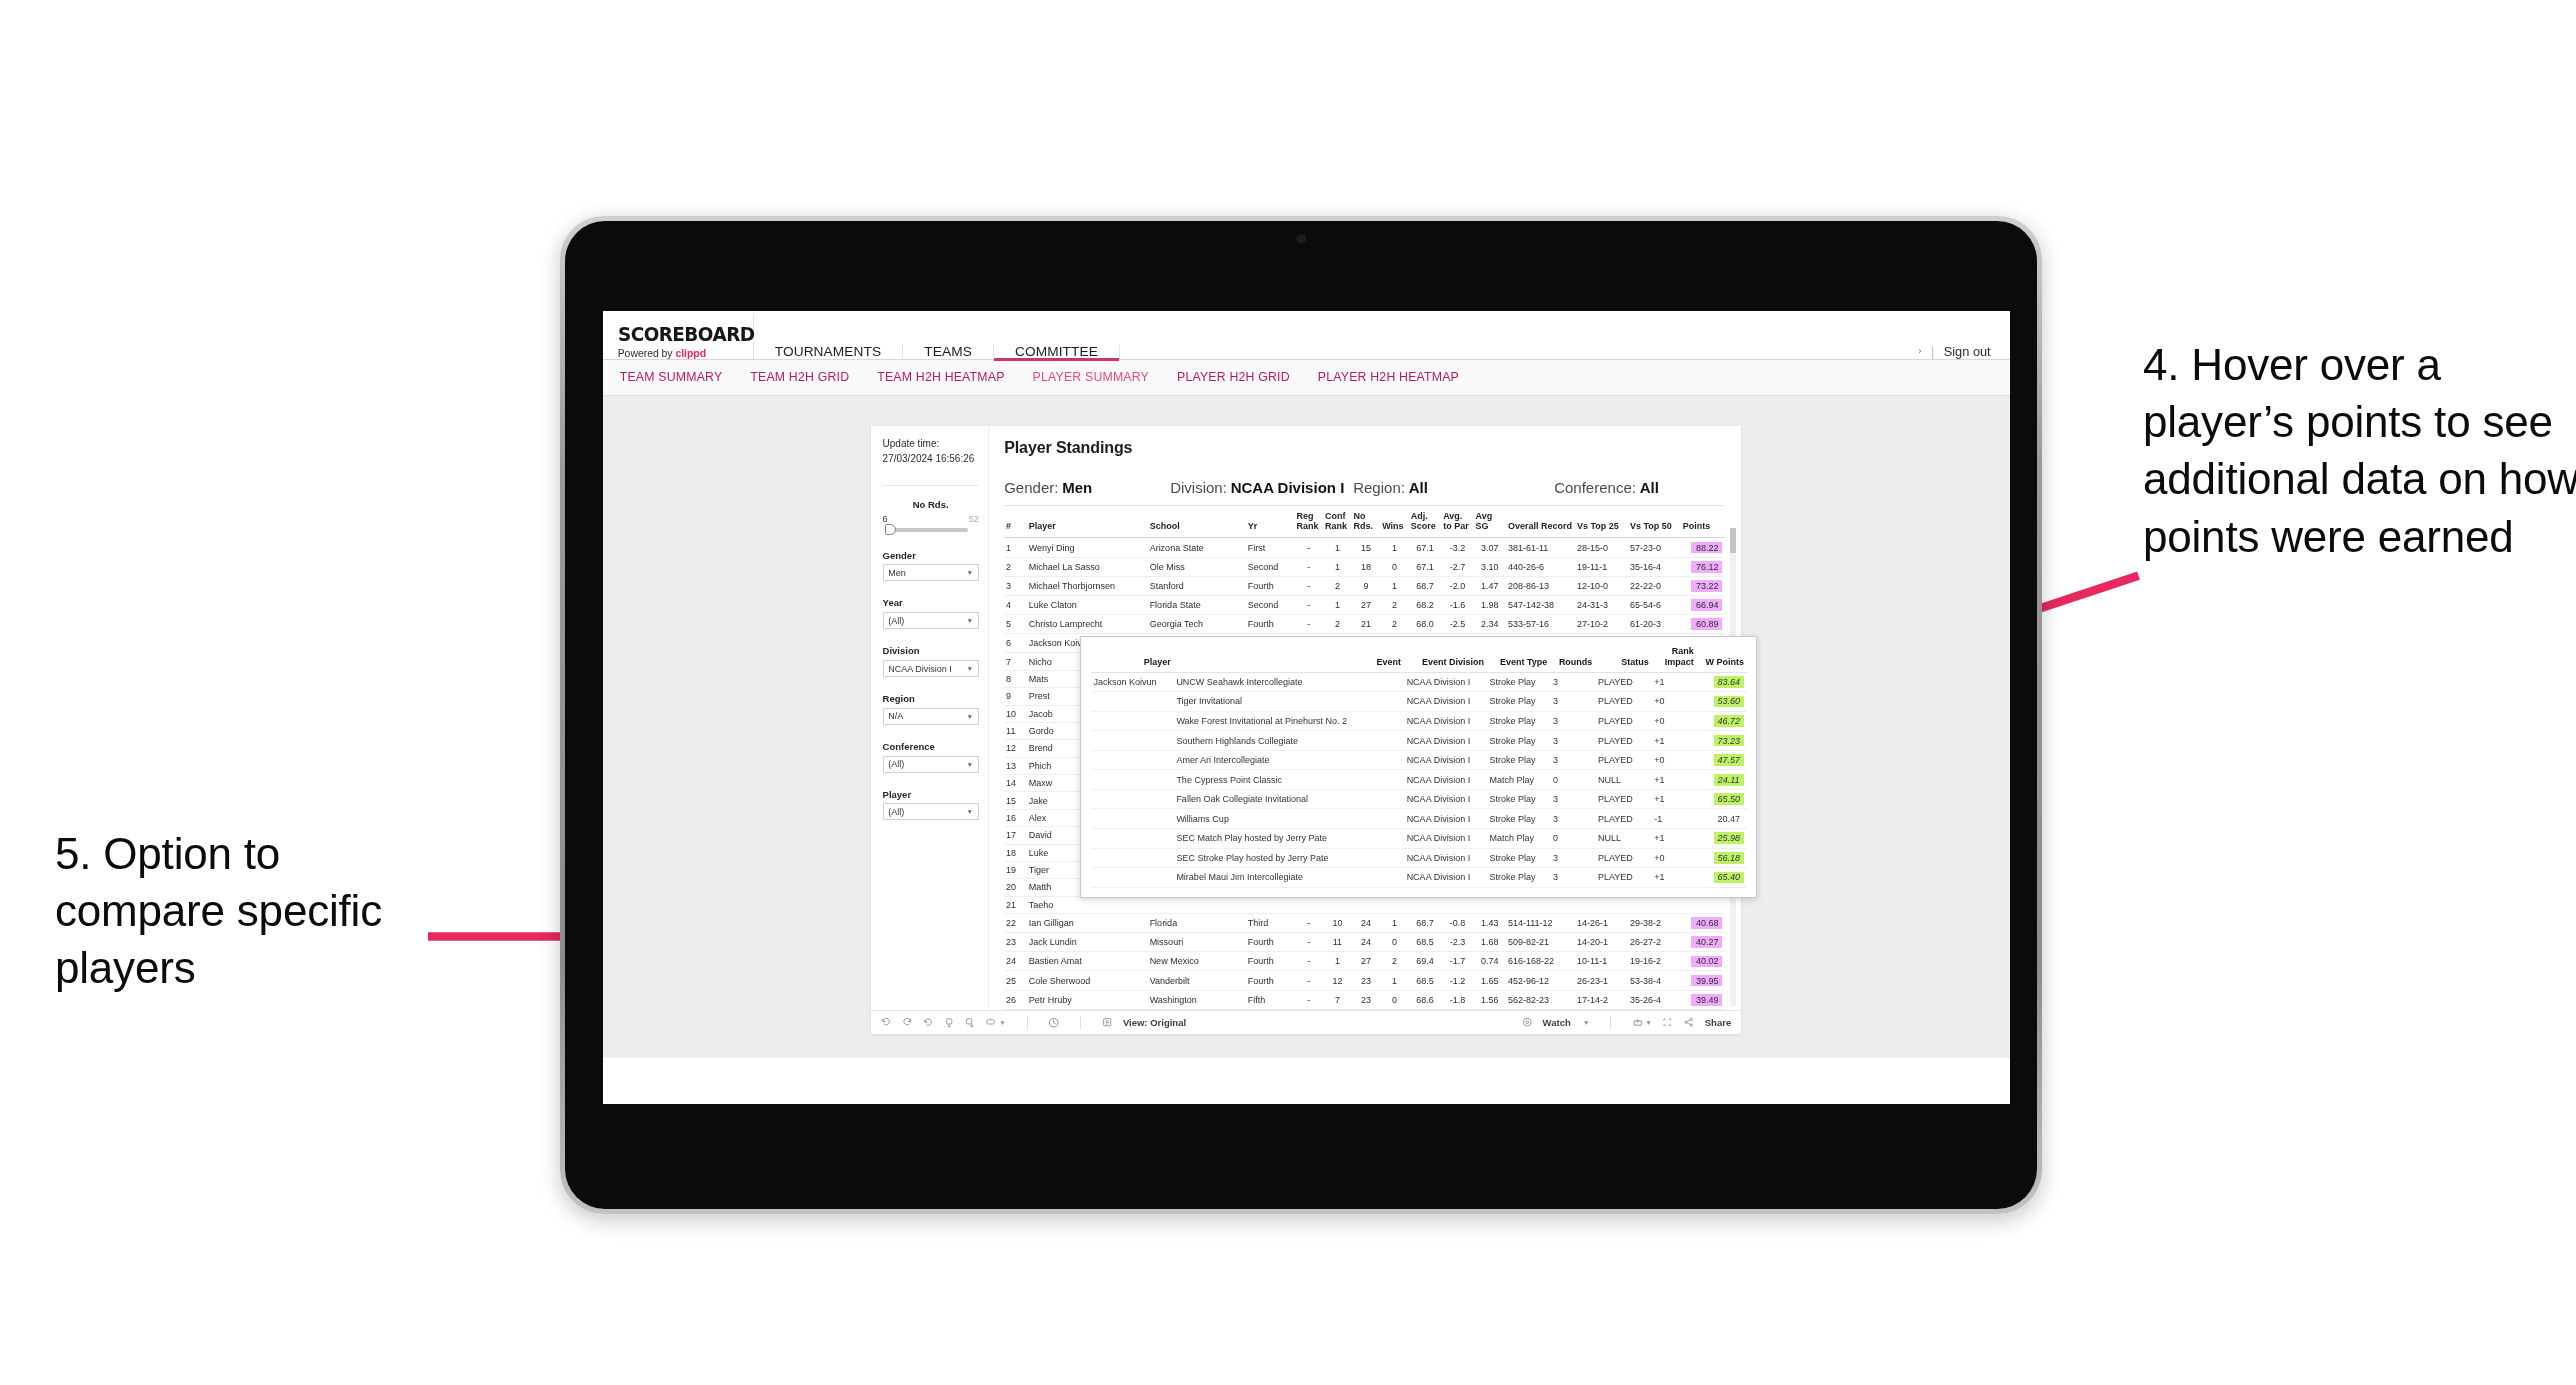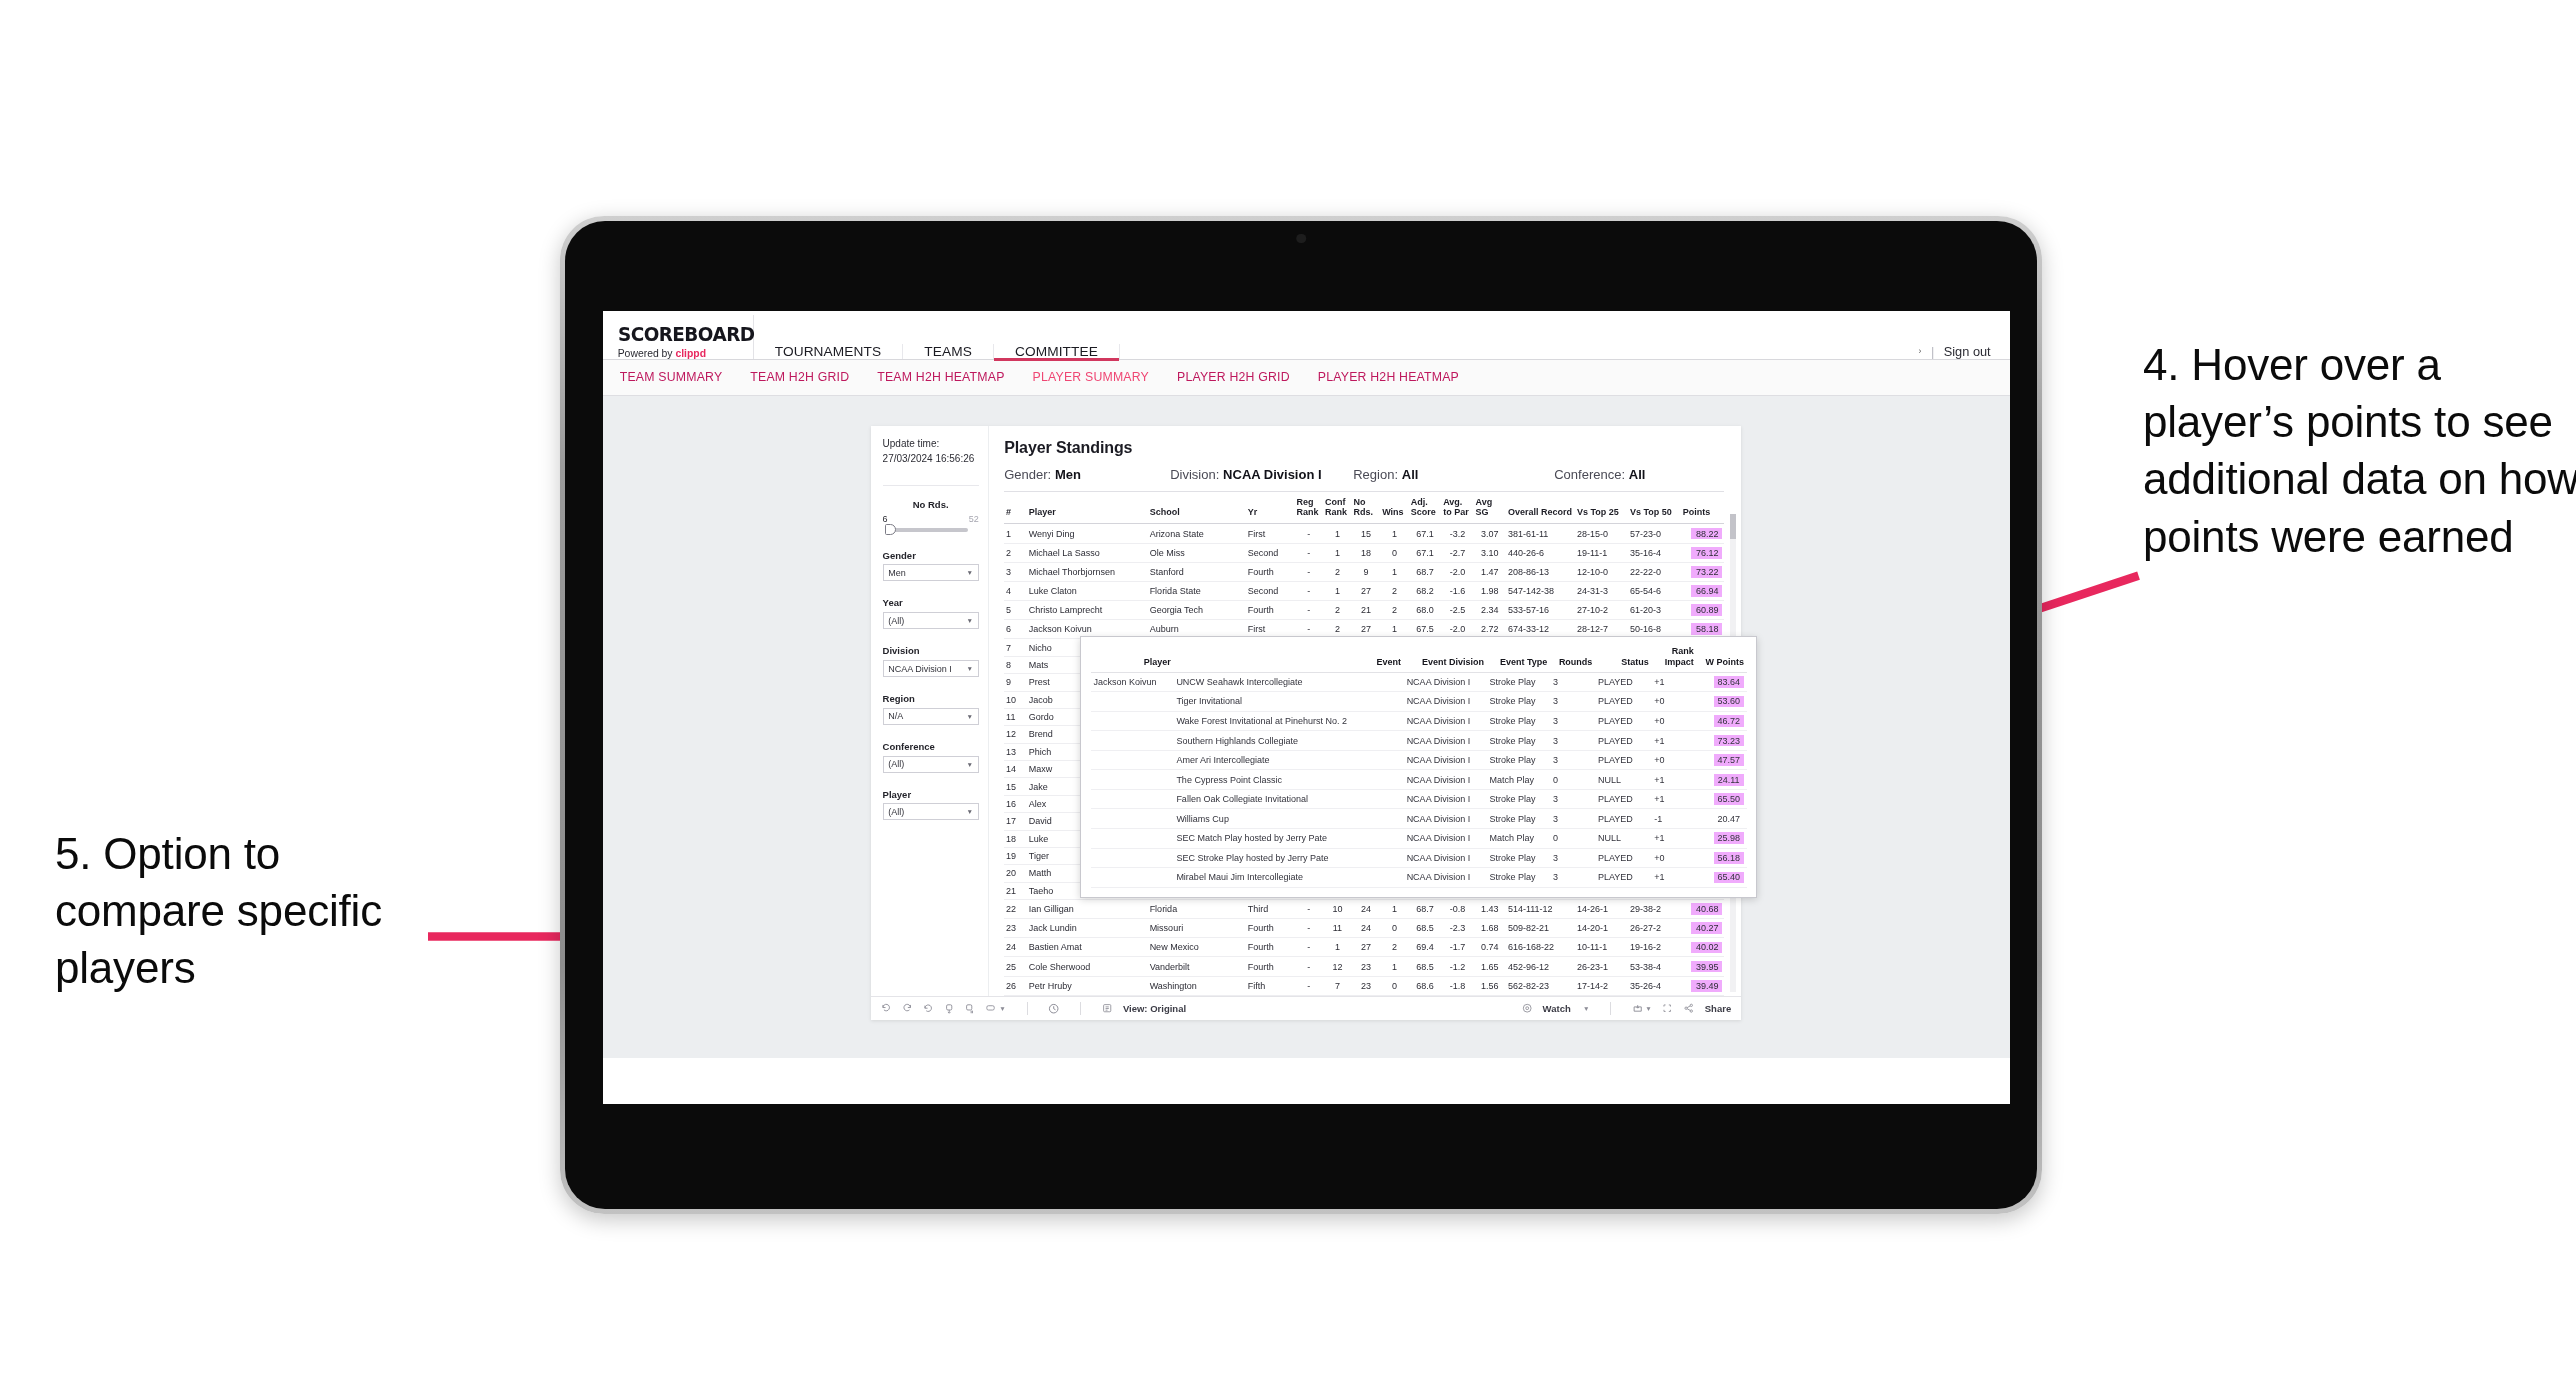--- a/index.html
+++ b/index.html
@@ -149,21 +149,21 @@
   #slidergrp .smin { color: #2b2b33; }
   #slidergrp .smax { color: #a6a6b0; }
   .strack { height: 3.8px; background: #c6c6cc; border-radius: 1.9px; position: relative; width: 83px; margin-left: 2.8px; }
   .sknob { position: absolute; left: 0; top: -3.8px; width: 10.4px; height: 11.4px;
            background: #fff; border: 1.2px solid #7c7c86; border-radius: 1.9px 6.6px 6.6px 1.9px; }
 
   
   #mainpane { flex: 1; min-width: 0; position: relative; }
   #vizhead { padding: 13.2px 17px 9.5px 15px; }
   #vizhead h1 { font-size: 16px; font-weight: 700; color: #1b1b23; letter-spacing: -0.1px; }
-  #vizsubs { display: flex; margin-top: 10px; font-size: 13px; color: #4a4a55; }
+  #vizsubs { display: flex; margin-top: 22px; font-size: 15px; color: #4a4a55; }
   #vizsubs .fcell { display: flex; gap: 3.8px; }
   #vizsubs .fcell b { color: #121219; font-weight: 700; }
   #vizsubs .fcell:nth-child(1){ width: 166px; }
   #vizsubs .fcell:nth-child(2){ width: 183px; }
   #vizsubs .fcell:nth-child(3){ width: 201px; }
 
   
   table.std { width: 100%; border-collapse: collapse; table-layout: fixed; font-size: 9px; }
   table.std thead th {
     font-weight: 700; color: #1e1e26; text-align: left;
@@ -212,21 +212,21 @@
   .t-player { width: 81px; }
   .t-event { width: 225px; }
   .t-div { width: 81px; }
   .t-type { width: 62px; }
   .t-rounds { width: 44px; }
   .t-status { width: 55px; }
   .t-rank { width: 44px; }
   .t-pts { width: 49px; text-align: right; }
   th.t-rounds, th.t-status, th.t-rank { text-align: left; }
   td.t-rounds, td.t-status, td.t-rank { text-align: left; }
-  td.t-pts span.pill { background: #f0abfc; padding: 0.9px 3.8px; display:inline-block; min-width: 30px; text-align: left;}
+  td.t-pts span.pill { background: #bef264; padding: 0.9px 3.8px; display:inline-block; min-width: 30px; text-align: left; font-style: italic;}
   td.t-pts span.plain { padding: 0.9px 3.8px; display:inline-block; min-width: 30px; text-align: right;}
 
   
   #vizbar {
     height: 24.6px; border-top: 0.9px solid #e4e4e8; background: #fff;
     display: flex; align-items: center; padding: 0 10px;
     font-size: 9.5px; color: #4b4b55;
   }
   #vizbar .grp { display: flex; align-items: center; gap: 10.4px; }
   #vizbar .vsep { width: 0.9px; height: 12.3px; background: #dcdce0; margin: 0 10.4px; }

